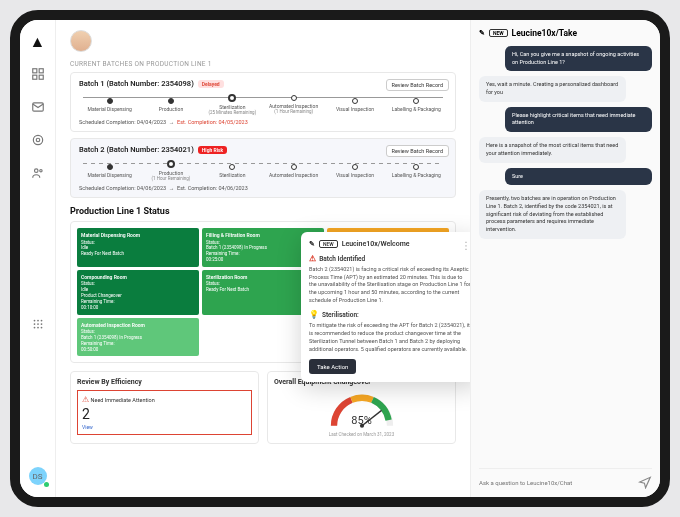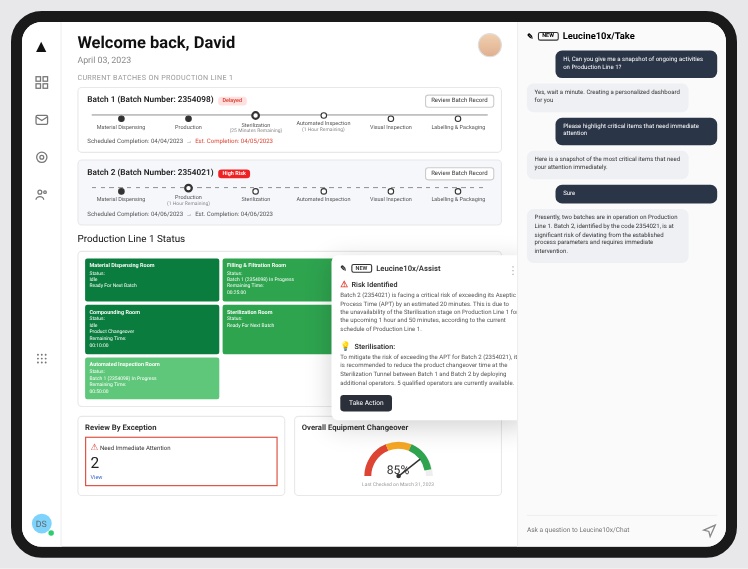--- a/index.html
+++ b/index.html
@@ -28,21 +28,21 @@
 .stages{display:flex;align-items:center;margin:6px 0 4px;position:relative}
 .stages::before{content:"";position:absolute;left:4px;right:4px;top:3px;height:1px;background:repeating-linear-gradient(90deg,#999 0 4px,transparent 4px 8px);z-index:0}
 .stages.solid::before{background:#999}
 .stage{flex:1;text-align:center;font-size:5px;color:#555;position:relative;z-index:1}
 .stage .dot{width:6px;height:6px;border-radius:50%;background:#fff;border:1.5px solid #333;margin:0 auto 2px}
 .stage .dot.done{background:#333}
 .stage .dot.current{width:8px;height:8px;border:2px solid #333;background:#fff}
 .stage-sub{font-size:4.5px;color:#888}
 .sched{font-size:5.5px;color:#555;margin-top:3px}
 .sched .est{color:#d43}
-.panel-title{font-size:9px;font-weight:400;color:#111;margin:8px 0 5px}
+.panel-title{font-size:9px;font-weight:700;color:#111;margin:8px 0 5px}
 .status-grid{border:1px solid #e8e8e8;border-radius:4px;padding:6px;display:grid;grid-template-columns:1fr 1fr 1fr;gap:3px}
 .room{padding:4px;border-radius:2px;color:#fff;font-size:4.5px;line-height:1.3}
 .room .rn{font-weight:600;font-size:5px;margin-bottom:1px}
 .g1{background:#0a7d3e}.g2{background:#2ea44f}.g3{background:#5fc77a}.or{background:#f5a623}
 .bottom-row{display:flex;gap:8px;margin-top:8px}
 .kpi{flex:1;border:1px solid #e8e8e8;border-radius:4px;padding:6px}
 .kpi-title{font-size:7px;font-weight:700;margin-bottom:4px}
 .attention-box{border:1px solid #d43;padding:4px;font-size:5.5px}
 .attention-box .big{font-size:14px;font-weight:400;color:#222;margin:2px 0}
 .attention-box a{color:#36c;font-size:5px;text-decoration:none}
@@ -103,24 +103,20 @@
           <circle cx="6" cy="18" r="1.5"></circle>
           <circle cx="12" cy="18" r="1.5"></circle>
           <circle cx="18" cy="18" r="1.5"></circle>
         </svg></div>
     <div class="ds">DS</div>
   </div>
 
   <div class="main">
     <div class="content">
       <div class="header">
-        <div>
-          <div class="welcome">Welcome back, David</div>
-          <div class="date">April 03, 2023</div>
-        </div>
         <div class="avatar"></div>
       </div>
 
       <div class="section-label">CURRENT BATCHES ON PRODUCTION LINE 1</div>
 
       <div id="batches">
           <div class="batch-card">
             <button class="review-btn">Review Batch Record</button>
             <div class="batch-title">Batch 1 (Batch Number: 2354098)<span class="badge delayed">Delayed</span></div>
             <div class="stages solid">
@@ -192,21 +188,21 @@
             <div class="rn">Automated Inspection Room</div>
             <div>Status:</div>
             <div>Batch 1 (2354098) In Progress</div>
             <div>Remaining Time:</div>
             <div>00:50:00</div>
           </div>
         </div>
 
       <div class="bottom-row">
         <div class="kpi">
-          <div class="kpi-title">Review By Exception</div>
+          <div class="kpi-title">Review By Efficiency</div>
           <div class="attention-box">
             <div>
               <span class="warn-ico">⚠</span>
               <span>Need Immediate Attention</span>
             </div>
             <div class="big">2</div>
             <a href="#">View</a>
           </div>
         </div>
         <div class="kpi">
@@ -224,26 +220,26 @@
             <div class="sub">Last Checked on March 31, 2023</div>
           </div>
         </div>
       </div>
 
       <div class="assist-popup">
         <div class="dots">⋮</div>
         <div class="assist-header">
           <span style="font-size:7px">✎</span>
           <span class="new-pill">NEW</span>
-          <span>Leucine10x/Assist</span>
+          <span>Leucine10x/Welcome</span>
         </div>
         <div class="assist-section">
           <div class="h">
               <span class="warn-ico">⚠</span>
-              <span>Risk Identified</span>
+              <span>Batch Identified</span>
             </div>
           <p>Batch 2 (2354021) is facing a critical risk of exceeding its Aseptic Process Time (APT) by an estimated 20 minutes. This is due to the unavailability of the Sterilisation stage on Production Line 1 for the upcoming 1 hour and 50 minutes, according to the current schedule of Production Line 1.</p>
         </div>
         <div class="assist-section">
           <div class="h">
               <span class="bulb-ico">💡</span>
               <span>Sterilisation:</span>
             </div>
           <p>To mitigate the risk of exceeding the APT for Batch 2 (2354021), it is recommended to reduce the product changeover time at the Sterilization Tunnel between Batch 1 and Batch 2 by deploying additional operators. 5 qualified operators are currently available.</p>
         </div>

